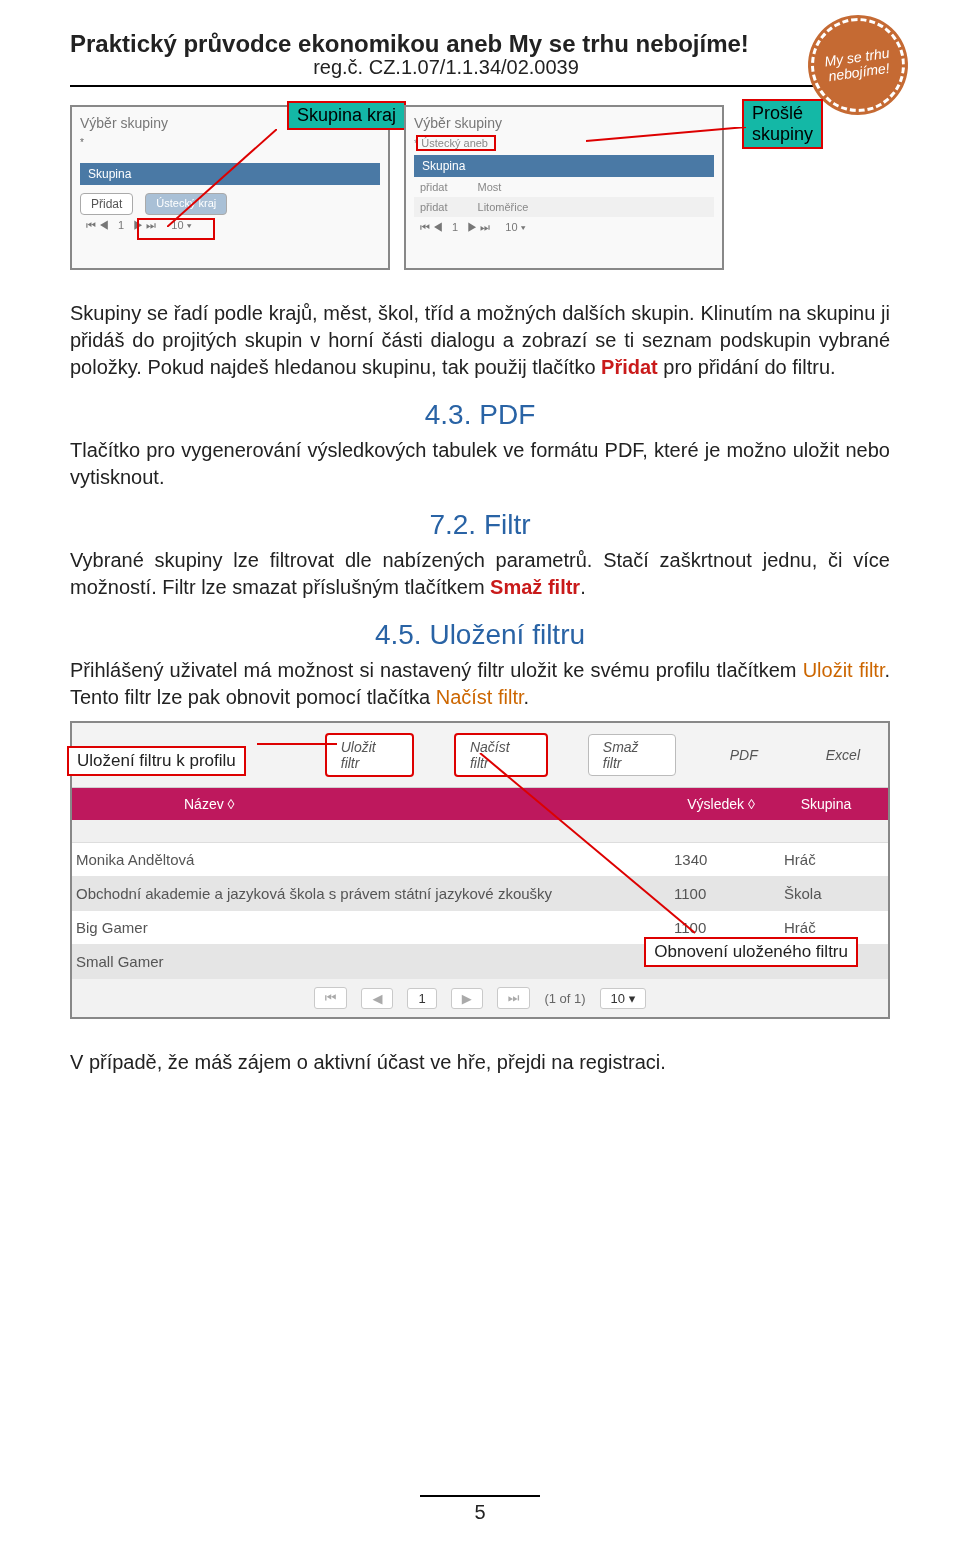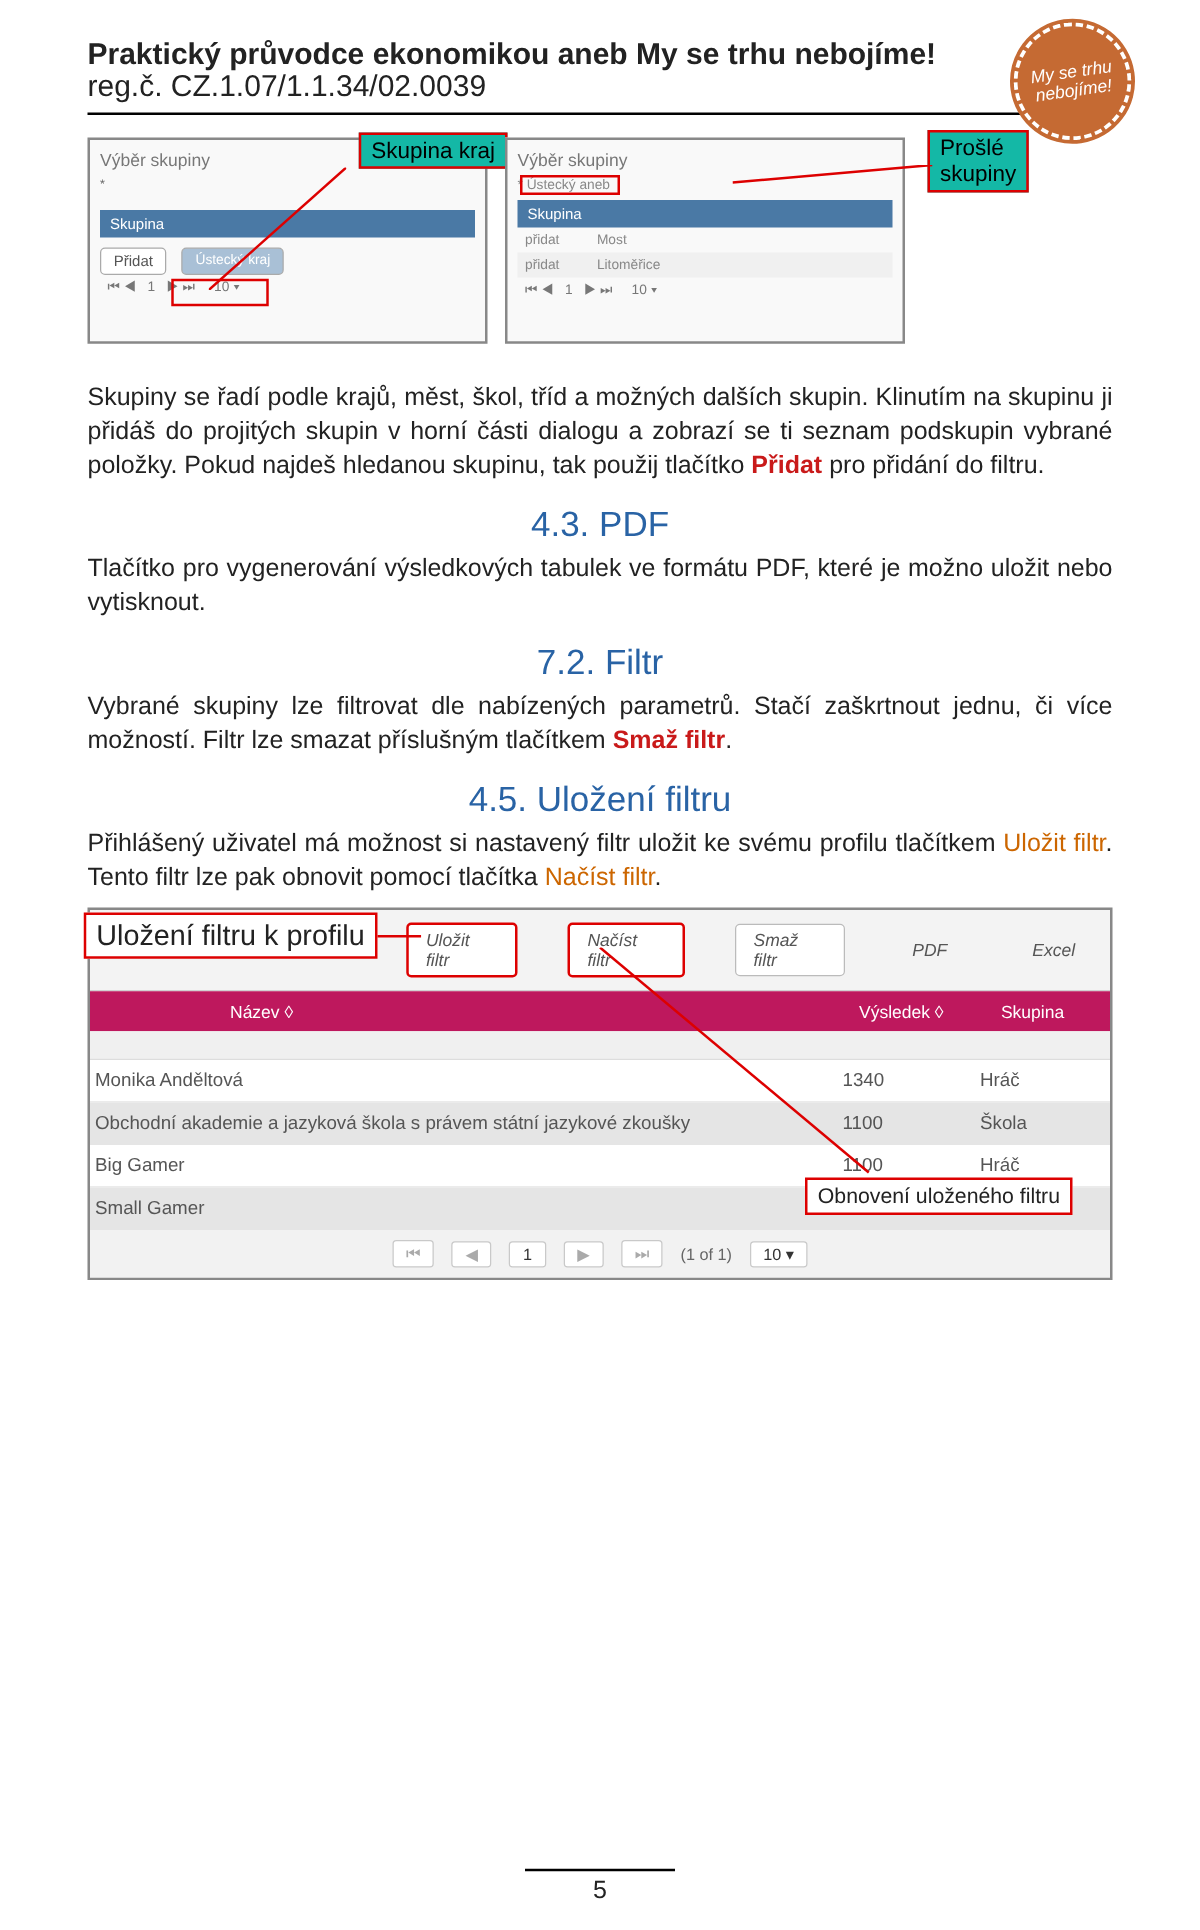--- a/index.html
+++ b/index.html
@@ -20,22 +20,22 @@
   .header-row {
     position: relative;
     margin-bottom: 6px;
   }
   .page-title {
     font-weight: bold;
     font-size: 24px;
     color: #222;
   }
   .reg-line {
-    text-align: left;
-    font-size: 24px;
+    text-align: center;
+    font-size: 20px;
     margin-top: -2px;
     margin-right: 68px;
     color: #222;
   }
   .hr {
     border-top: 2px solid #000;
     margin: 6px 0 18px 0;
   }
   .badge {
     position: absolute;
@@ -201,25 +201,25 @@
     border: 1px solid #c9c9c9;
     border-radius: 3px;
     padding: 2px 10px;
     background: #fff;
     font-size: 13px;
     color: #aaa;
   }
   .annot-left {
     position: absolute;
     left: -5px;
-    top: 2px;
+    top: 23px;
     border: 2px solid #d00;
     background: #fff;
     padding: 3px 8px;
-    font-size: 23px;
+    font-size: 17px;
     z-index: 5;
   }
   .annot-right {
     position: absolute;
     right: 30px;
     bottom: 50px;
     border: 2px solid #d00;
     background: #fff;
     padding: 3px 8px;
     font-size: 17px;
@@ -362,18 +362,19 @@
       <span>(1 of 1)</span>
       <span class="tf-page-btn" style="color:#333;">10 ▾</span>
     </div>
 
     <div class="annot-right">Obnovení uloženého filtru</div>
     <svg class="redline" style="left:388px; top:30px;" width="240" height="190">
       <line x1="20" y1="0" x2="235" y2="180" stroke="#d00" stroke-width="2"></line>
     </svg>
   </div>
 
+  <p class="body-p" style="margin-top:24px;">V případě, že máš zájem o aktivní účast ve hře, přejdi na registraci.</p>
 
   <div class="page-num-wrap">
     <div class="page-num-line"></div>
     <div style="text-align:center;">5</div>
   </div>
 </div>
 
 </body></html>

